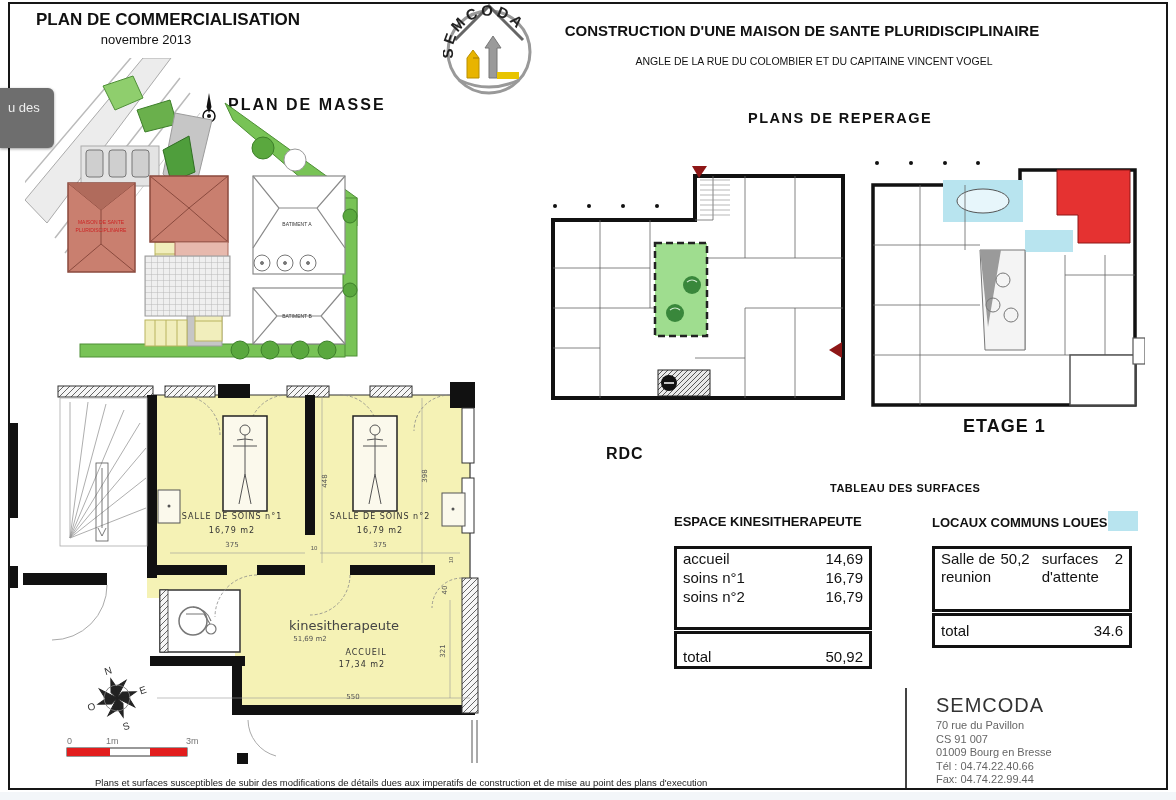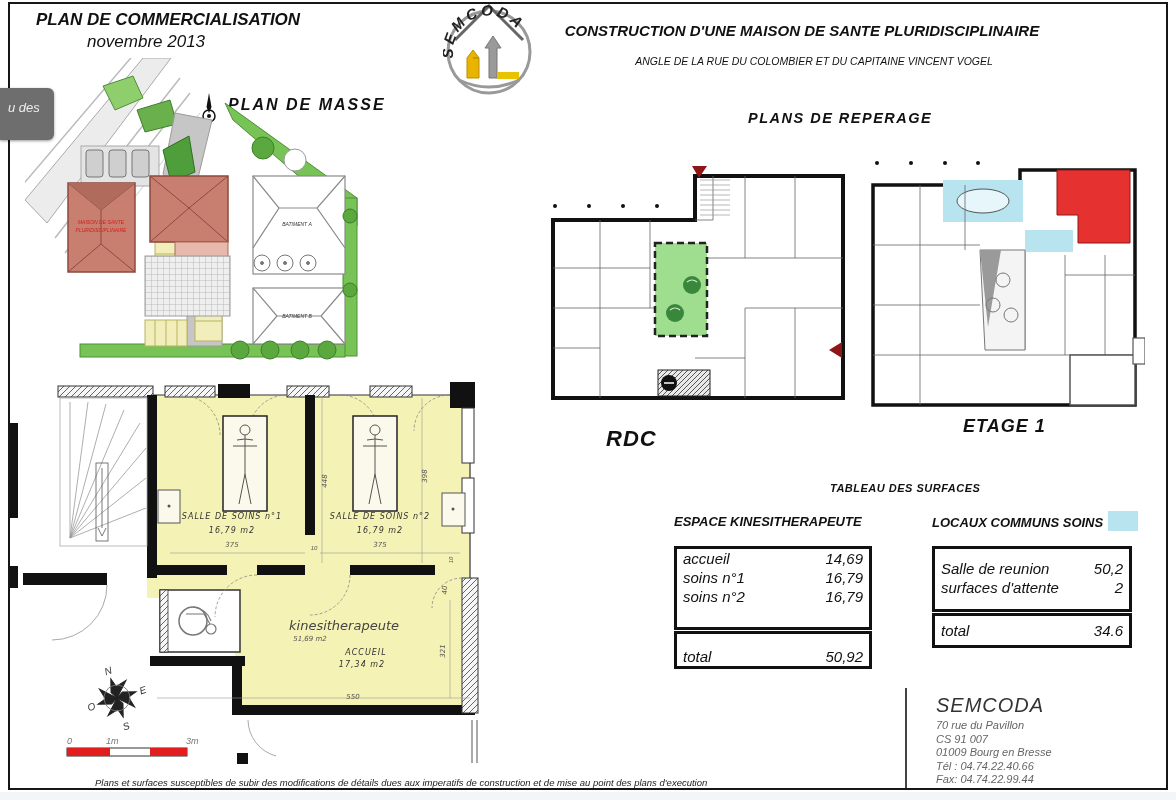--- a/index.html
+++ b/index.html
@@ -1,39 +1,39 @@
 <!DOCTYPE html>
 <html><head>
 <meta charset="utf-8">
 <style>
   html,body{margin:0;padding:0;background:#fff;font-family:"Liberation Sans",sans-serif;color:#111;}
-  .sheet{position:relative;width:1176px;height:800px;background:#fff;overflow:hidden;font-style:italic;}
+  .sheet{position:relative;width:1176px;height:800px;background:#fff;overflow:hidden;}
   .abs{position:absolute;}
   .b{font-weight:bold;}
   .center{text-align:center;}
   .frame{border:2px solid #161616;box-sizing:border-box;}
   .tbl{box-sizing:border-box;border:3px solid #111;background:#fff;font-size:15px;}
   .row{display:flex;justify-content:space-between;padding:1px 6px 0 6px;line-height:18px;}
   .smalldim{fill:#555;font-size:7px;font-family:"DejaVu Sans",sans-serif;}
   .roomlbl{fill:#333;font-size:8px;letter-spacing:1px;font-family:"DejaVu Sans",sans-serif;}
   svg{display:block;}
   .graytext{color:#666;}
 </style>
 </head>
 <body>
 
 <div class="sheet">
 
   <div class="abs frame" style="left:8px;top:2px;width:1160px;height:788px;"></div>
   <div class="abs" style="left:0;top:792px;width:1176px;height:8px;background:#f3f6f9;"></div>
 
   <div class="abs b" style="left:36px;top:10px;font-size:17px;">PLAN DE COMMERCIALISATION</div>
-  <div class="abs" style="left:36px;top:32px;width:220px;font-size:17px;text-align:center;">novembre 2013</div>
-
-  <div class="abs" style="left:0;top:88px;width:54px;height:52px;background:#6e6e6e;border-radius:0 6px 6px 0;box-shadow:0 1px 3px rgba(0,0,0,.4);color:#eee;font-size:13px;padding:12px 0 0 8px;box-sizing:border-box;">
+  <div class="abs" style="left:36px;top:32px;width:220px;font-size:13px;text-align:center;">novembre 2013</div>
+
+  <div class="abs" style="left:0;top:88px;width:54px;height:60px;background:#6e6e6e;border-radius:0 6px 6px 0;box-shadow:0 1px 3px rgba(0,0,0,.4);color:#eee;font-size:13px;padding:12px 0 0 8px;box-sizing:border-box;">
     <span>u des</span>
   </div>
 
   <svg class="abs" style="left:443px;top:4px;" width="92" height="92" viewBox="-46 -46 92 92">
     <circle cx="0" cy="2" r="41" fill="#fff" stroke="#999" stroke-width="3"></circle>
     <path d="M -34,-10 L 0,-44 L 34,-10" fill="#fff" stroke="#666" stroke-width="3"></path>
     <defs>
         <path id="logoArc" d="M -33,16 A 36,36 0 1 1 33,16" fill="none"></path>
       </defs>
     <text font-size="15" font-weight="bold" fill="#222" letter-spacing="3">
@@ -158,21 +158,21 @@
     <rect x="110" y="85" width="52" height="93" fill="#9fdd8f" stroke="#222" stroke-width="2.5" stroke-dasharray="7,4"></rect>
     <circle cx="130" cy="155" r="9" fill="#2e7d32" opacity="0.9"></circle>
       <circle cx="147" cy="127" r="9" fill="#2e7d32" opacity="0.9"></circle>
     <path d="M125,152 q5,-4 10,0 M142,124 q5,-4 10,0" stroke="#cfe9cf" stroke-width="1.2" fill="none"></path>
     <rect x="113" y="212" width="52" height="26" fill="url(#hatchA)" stroke="#222"></rect>
     <circle cx="124" cy="225" r="8" fill="#111"></circle>
       <path d="M119,225 h10" stroke="#fff" stroke-width="1.5"></path>
     <polygon points="147,8 162,8 154,20" fill="#8e1616"></polygon>
     <polygon points="297,184 297,200 284,192" fill="#8e1616"></polygon>
   </svg>
-  <div class="abs b" style="left:606px;top:426px;font-size:22px;letter-spacing:1px;">RDC</div>
+  <div class="abs b" style="left:606px;top:445px;font-size:16px;letter-spacing:1px;">RDC</div>
 
   <svg class="abs" style="left:865px;top:155px;" width="280" height="265" viewBox="0 0 280 265">
     <circle cx="12" cy="8" r="2" fill="#111"></circle>
       <circle cx="46" cy="8" r="2" fill="#111"></circle>
     <circle cx="80" cy="8" r="2" fill="#111"></circle>
       <circle cx="113" cy="8" r="2" fill="#111"></circle>
     <polygon points="8,30 155,30 155,15 270,15 270,250 8,250" fill="#fff" stroke="#111" stroke-width="3.5"></polygon>
     <rect x="78" y="25" width="80" height="42" fill="#b8e4ef"></rect>
     <ellipse cx="118" cy="46" rx="26" ry="12" fill="#e7f6fb" stroke="#555" stroke-width="1"></ellipse>
     <polygon points="192,15 265,15 265,88 213,88 213,60 192,60" stroke="#8e1616" stroke-width="1" fill="#e53231"></polygon>
@@ -346,23 +346,23 @@
         <span>16,79</span>
       </div>
   </div>
   <div class="abs tbl" style="left:674px;top:631px;width:198px;height:38px;display:flex;align-items:flex-end;">
     <div class="row" style="width:100%;">
         <span>total</span>
         <span>50,92</span>
       </div>
   </div>
 
-  <div class="abs b" style="left:932px;top:515px;font-size:13px;">LOCAUX COMMUNS SOINS</div>
+  <div class="abs b" style="left:932px;top:515px;font-size:13px;">LOCAUX COMMUNS LOUES</div>
   <div class="abs" style="left: 1108px; top: 511px; width: 30px; height: 20px; background: rgb(184, 228, 239);"></div>
-  <div class="abs tbl" style="left:932px;top:546px;width:200px;height:66px;display:flex;flex-direction:column;justify-content:center;padding-bottom:3px;box-sizing:border-box;">
+  <div class="abs tbl" style="left:932px;top:546px;width:200px;height:66px;display:flex;flex-direction:row;justify-content:space-between;padding-bottom:3px;box-sizing:border-box;">
     <div class="row">
         <span>Salle de reunion</span>
         <span>50,2</span>
       </div>
     <div class="row">
         <span>surfaces d'attente</span>
         <span>2</span>
       </div>
   </div>
   <div class="abs tbl" style="left:932px;top:613px;width:200px;height:35px;display:flex;align-items:center;">

